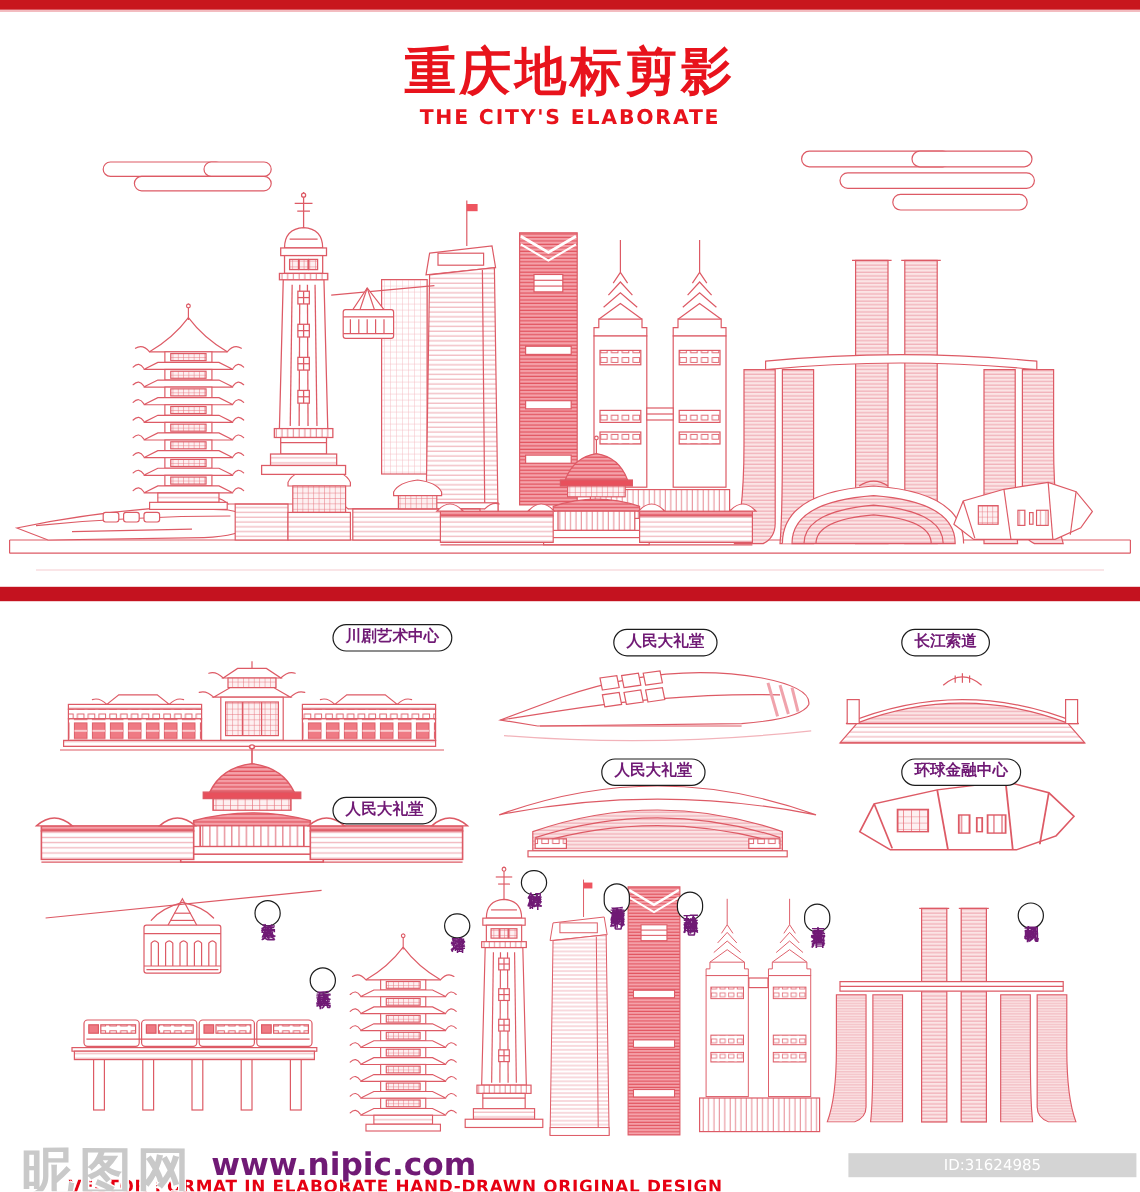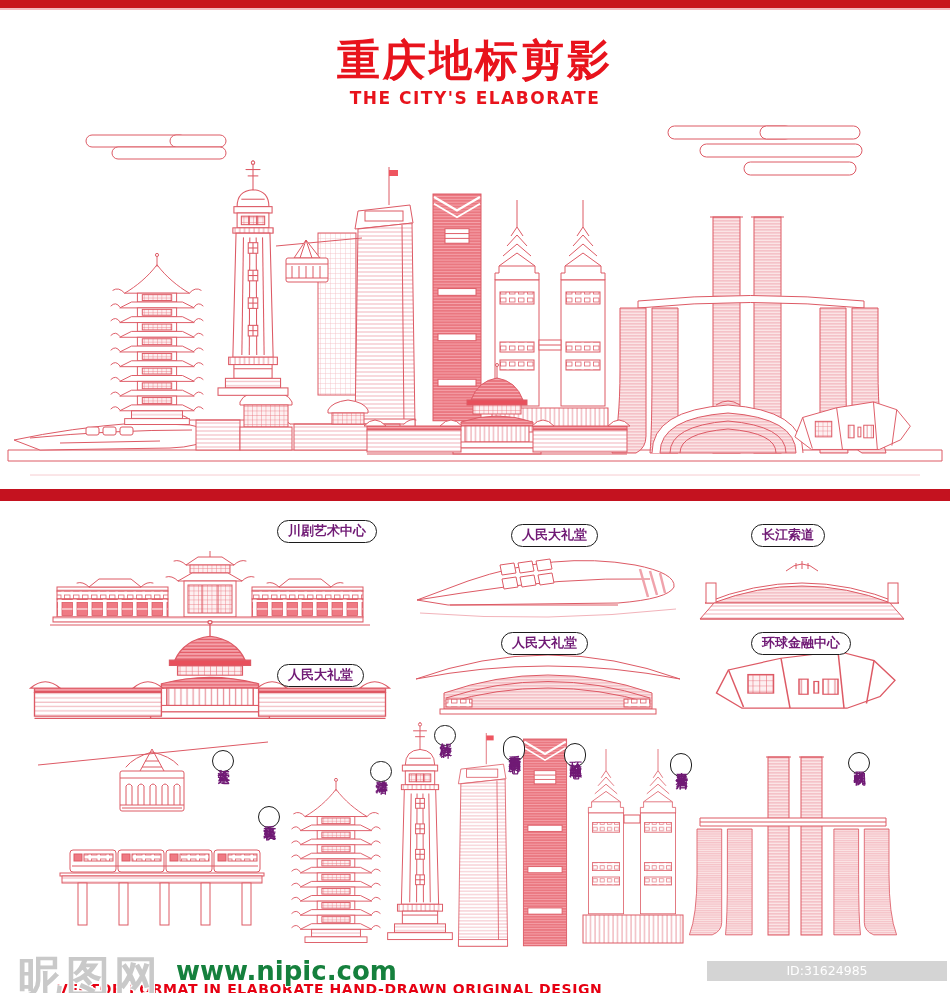--- a/index.html
+++ b/index.html
@@ -27,21 +27,21 @@
             border-radius:13px; font-size:12px; letter-spacing:1px; }
 
   .footer-cn { position:absolute; left:62px; top:951px; color:#e60012; font-size:23px;
                font-weight:normal; letter-spacing:3px; z-index:6;margin-top:38px; }
   .footer-en { position:absolute; left:57px; top:981px; color:#e60012; font-size:14px;
                font-weight:bold; letter-spacing:0.6px; z-index:6; }
 
   .wm-site { position:absolute; left:18px; top:948px; color:#c9c9c9; font-size:44px;
              font-weight:bold; letter-spacing:4px; z-index:7;
              text-shadow:-1px -1px 0 #fff, 1px -1px 0 #fff, -1px 1px 0 #fff, 1px 1px 0 #fff; }
-  .wm-url  { position:absolute; left:176px; top:956px; color:#15803d; font-size:26px;
+  .wm-url  { position:absolute; left:176px; top:956px; color:#701a75; font-size:26px;
              font-weight:bold; z-index:7;
              text-shadow:-1px -1px 0 #fff, 1px -1px 0 #fff, -1px 1px 0 #fff, 1px 1px 0 #fff; }
   .wm-id   { position:absolute; right:3px; top:961px; width:240px; height:20px;
              background:rgba(203,203,203,0.82); color:#fff; font-size:12.5px;
              text-align:center; line-height:20px; z-index:7; }
 </style>
 </head>
 <body>
 
 <div class="poster">

